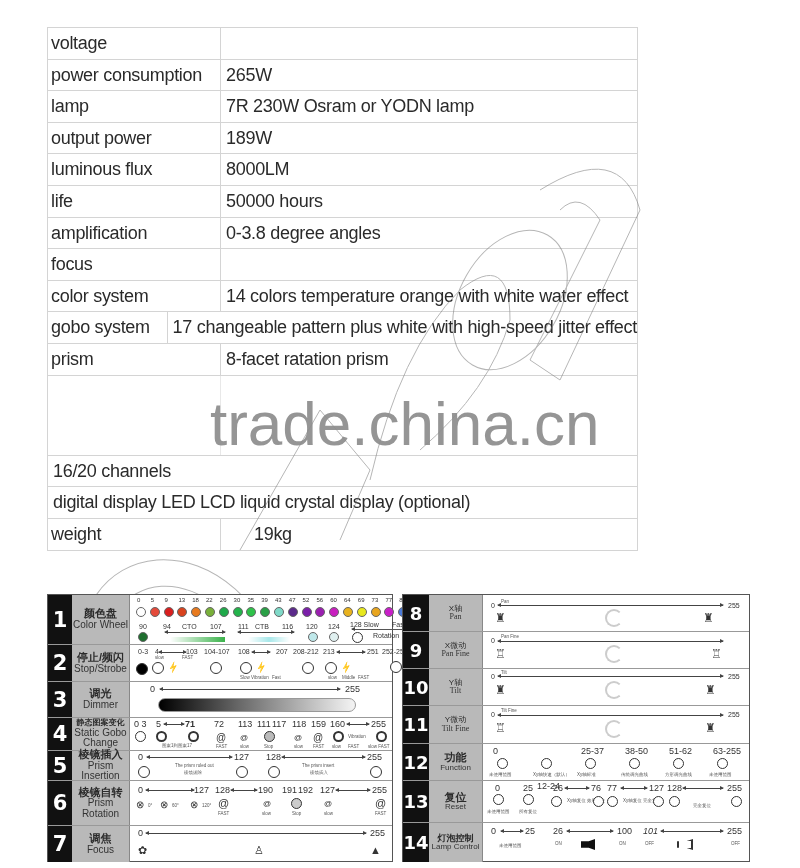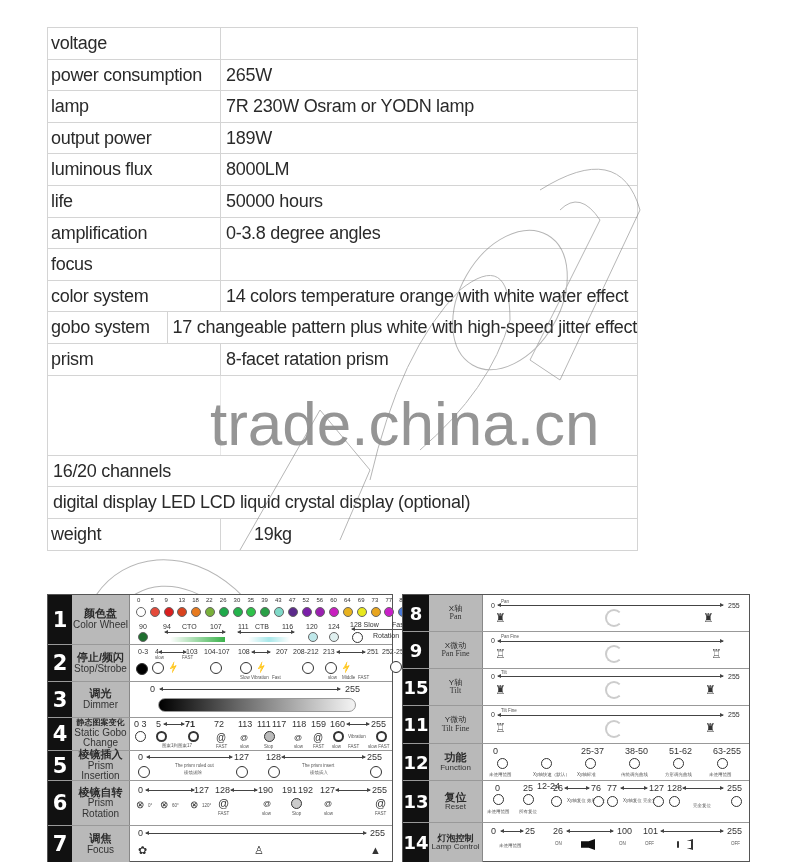--- a/index.html
+++ b/index.html
@@ -422,21 +422,21 @@
       <span class="num" style="left:8px;top:5px;">0</span>
       <span class="tiny" style="left:18px;top:2px;">Pan Fine</span>
       <div class="arrow-line" style="left:15px;top:9px;width:225px;"></div>
       <span class="num" style="left:12px;top:15px;font-size:12px;">♖</span>
       <div style="position:absolute;left:122px;top:13px;width:18px;height:18px;border-radius:50%;border:2px solid #ccc;border-right-color:transparent;"></div>
       <span class="num" style="left:228px;top:15px;font-size:12px;">♖</span>
     </div>
   </div>
 
   <div class="ch" style="top:74px;height:37px;">
-    <div class="ch-num">15</div>
+    <div class="ch-num">10</div>
     <div class="ch-name">
       <span class="ch-zh" style="font-weight:normal;font-size:8px;">Y轴</span>
       <span class="ch-en">Tilt</span>
     </div>
     <div class="ch-body">
       <span class="num" style="left:8px;top:4px;">0</span>
       <span class="tiny" style="left:18px;top:1px;">Tilt</span>
       <div class="arrow-line" style="left:15px;top:7px;width:225px;"></div>
       <span class="num" style="left:245px;top:4px;">255</span>
       <span class="num" style="left:12px;top:14px;font-size:12px;">♜</span>
@@ -534,21 +534,21 @@
       <span class="num big" style="left:8px;top:3px;">0</span>
       <div class="arrow-line" style="left:18px;top:8px;width:22px;"></div>
       <span class="num big" style="left:42px;top:3px;">25</span>
       <span class="tiny" style="left:16px;top:20px;">未使用范围</span>
       <span class="num big" style="left:70px;top:3px;">26</span>
       <div class="arrow-line" style="left:84px;top:8px;width:46px;"></div>
       <span class="num big" style="left:134px;top:3px;">100</span>
       <span class="tiny" style="left:72px;top:18px;">ON</span>
       <div style="position:absolute;left:98px;top:16px;width:14px;height:11px;background:#111;clip-path:polygon(0 20%,55% 20%,100% 0,100% 100%,55% 80%,0 80%);"></div>
       <span class="tiny" style="left:136px;top:18px;">ON</span>
-      <span class="num big" style="left:160px;top:3px;">101</span>
+      <span class="num big" style="left:160px;top:3px;font-style:italic;">101</span>
       <div class="arrow-line" style="left:178px;top:8px;width:62px;"></div>
       <span class="num big" style="left:244px;top:3px;">255</span>
       <span class="tiny" style="left:162px;top:18px;">OFF</span>
       <div style="position:absolute;left:194px;top:16px;width:16px;height:11px;border:1px solid #333;clip-path:polygon(0 20%,55% 20%,100% 0,100% 100%,55% 80%,0 80%);background:#fff;box-shadow:inset 0 0 0 1px #333;"></div>
       <span class="tiny" style="left:248px;top:18px;">OFF</span>
     </div>
   </div>
 </div>
 
 </body></html>

